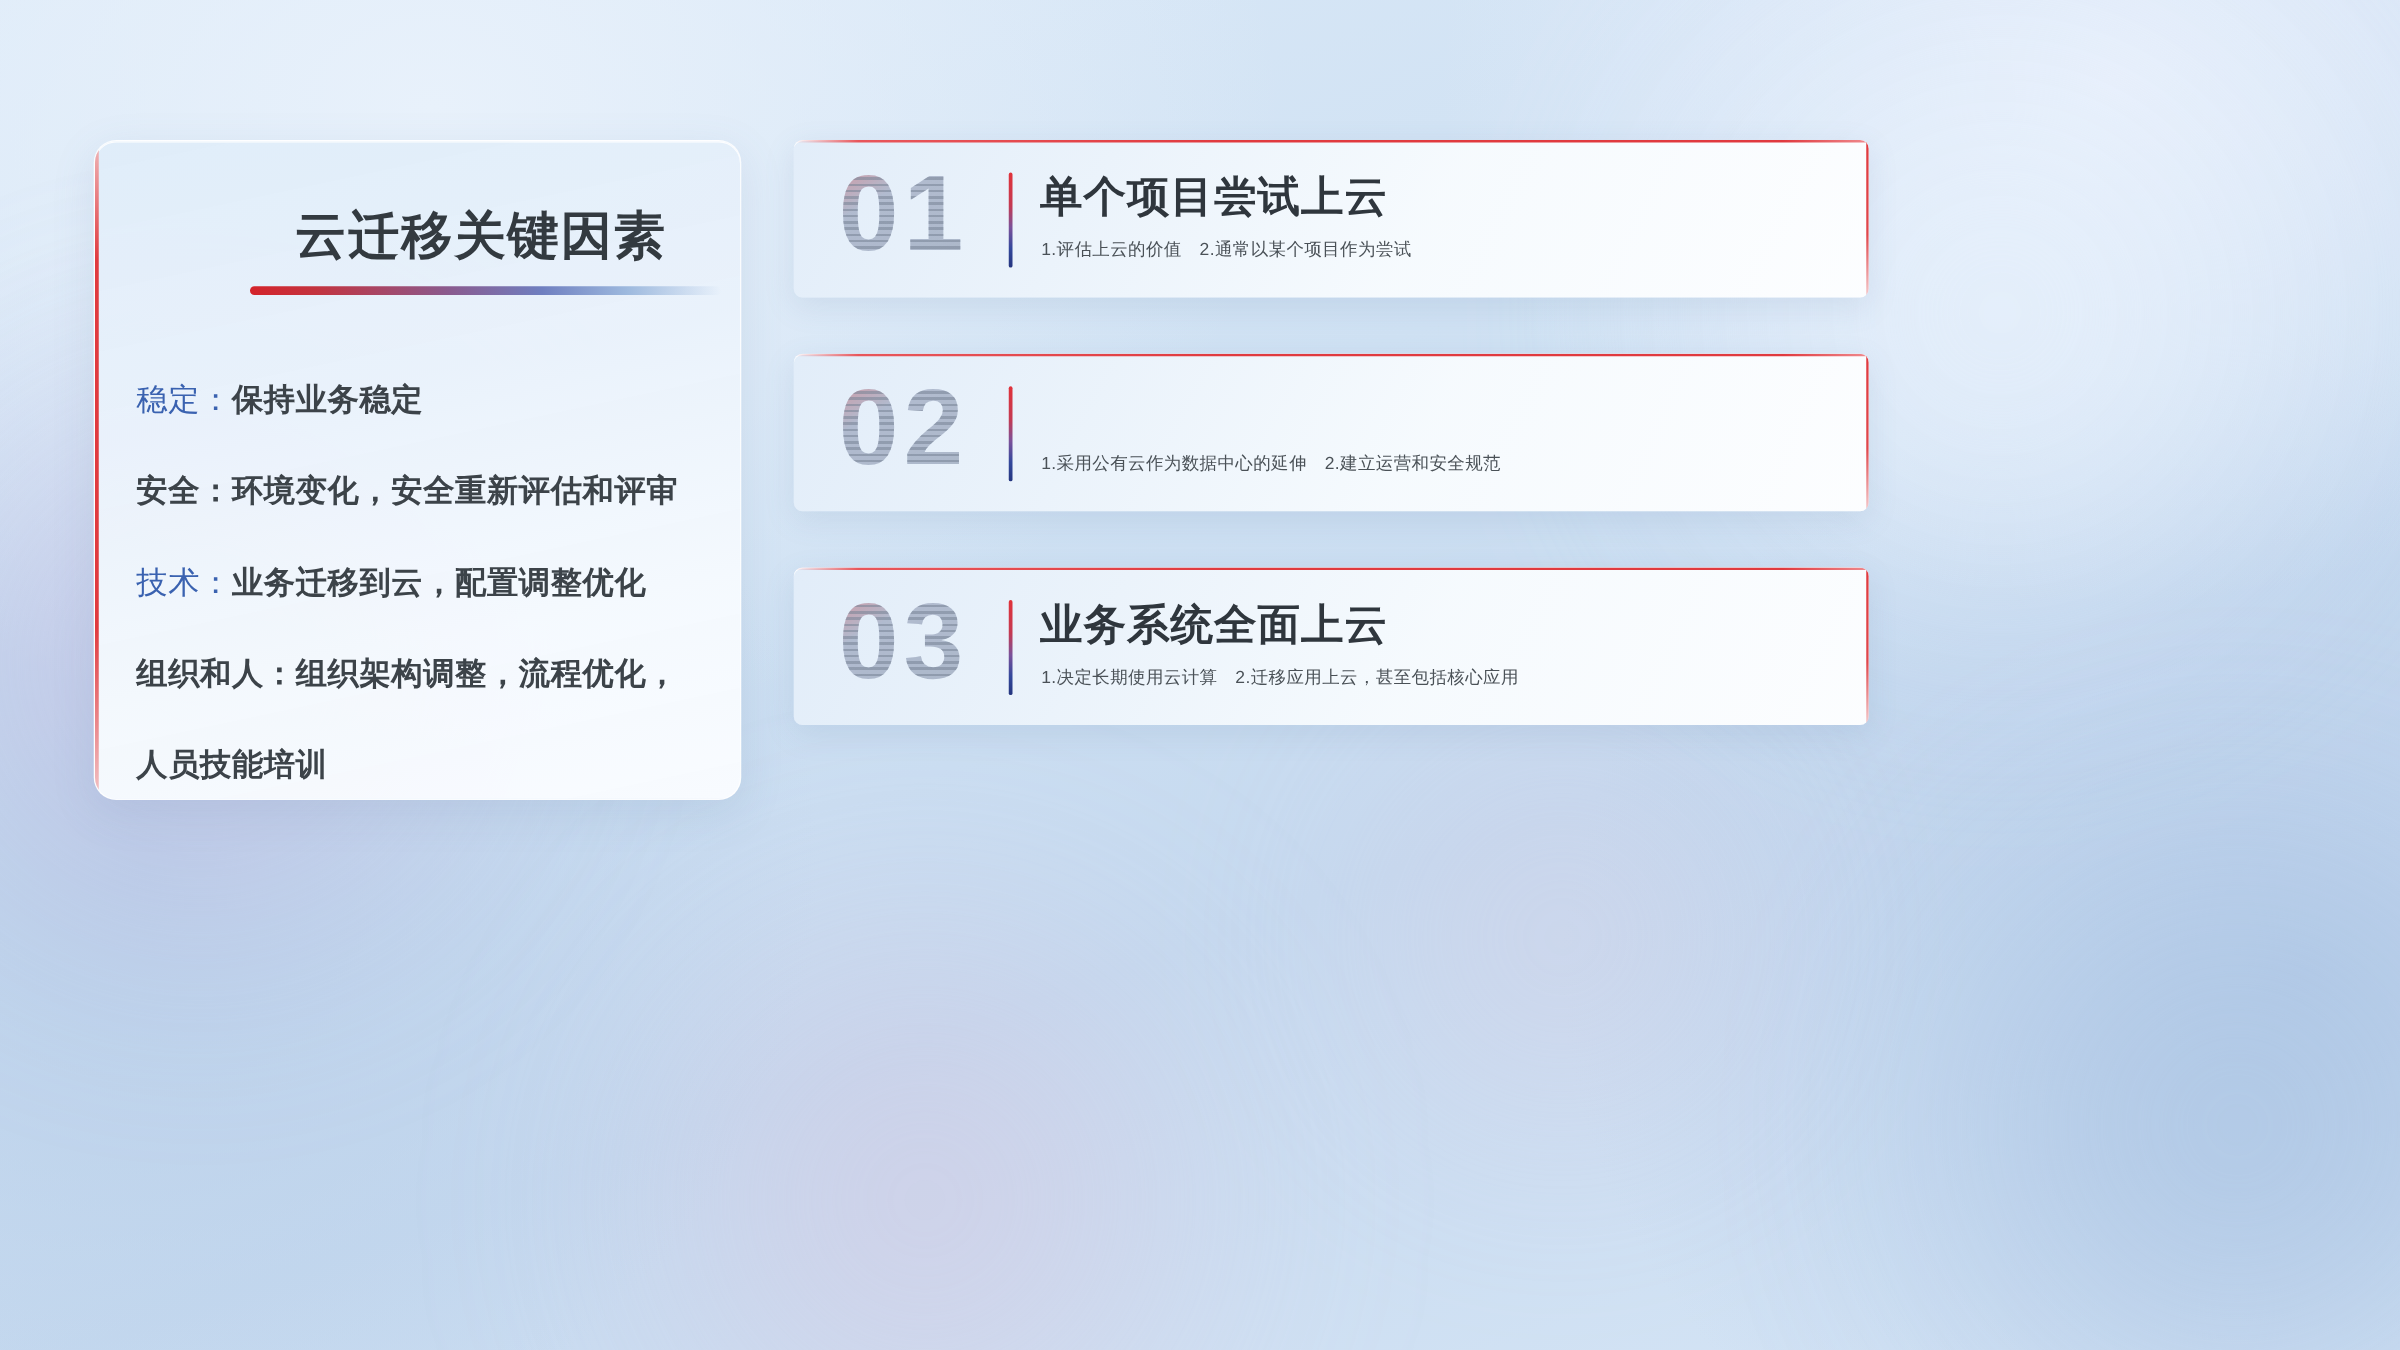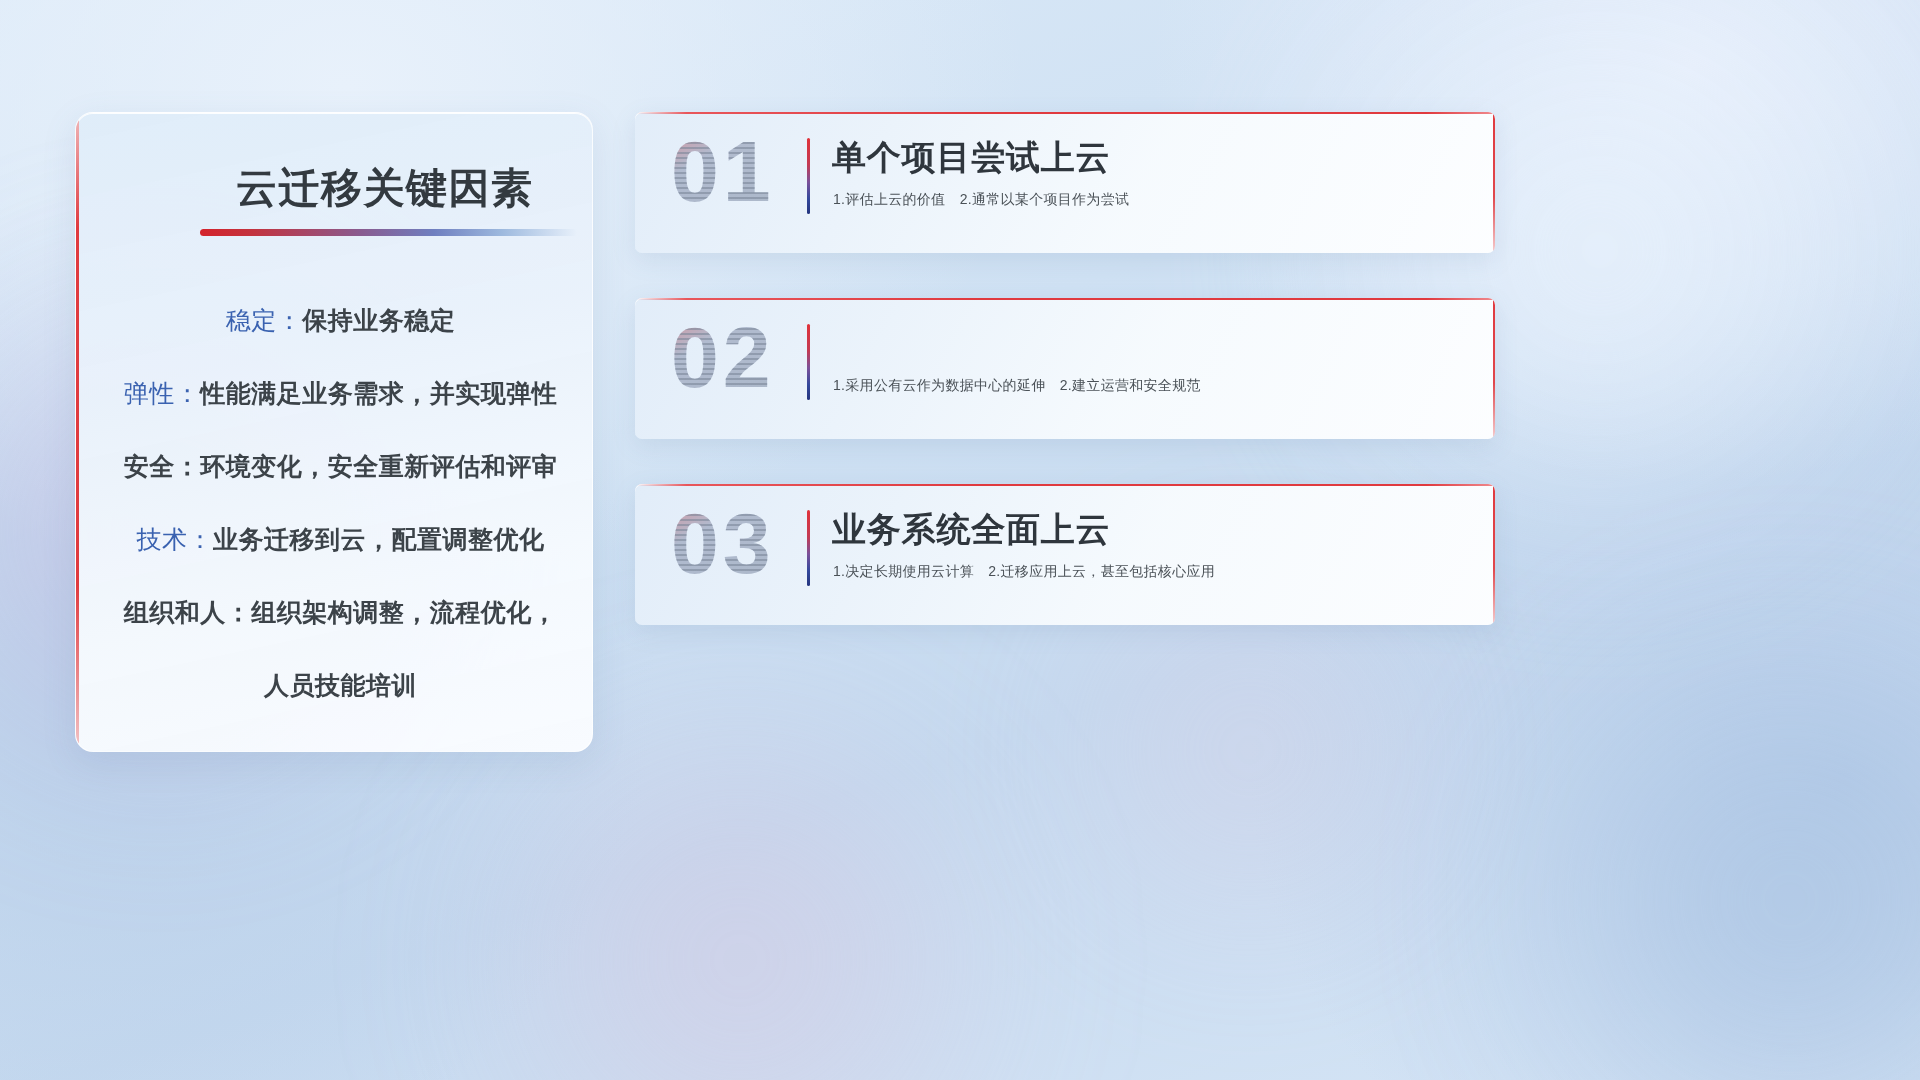--- a/index.html
+++ b/index.html
@@ -30,31 +30,30 @@
      background:radial-gradient(circle,#eaf3fd 0%,rgba(234,243,253,0) 70%); opacity:.9;}
   .blob-steel{ left:1480px; top:620px; width:620px; height:560px;
      background:radial-gradient(circle,#a9c3e2 0%,rgba(169,195,226,0) 70%); opacity:.8;}
   .blob-warm{ left:1040px; top:540px; width:420px; height:420px;
      background:radial-gradient(circle,#d9c9e0 0%,rgba(217,201,224,0) 70%); opacity:.45;}
 
   .stage{ position:absolute; inset:0; }
 
   
   .left-panel{
-    position:absolute; left:75px; top:112px; width:518px; height:640px;
+    position:absolute; left:75px; top:112px; width:518px; height:528px;
     border-radius:18px;
     background:linear-gradient(168deg,
        rgba(223,236,249,0.96) 0%,
        rgba(234,242,251,0.94) 38%,
        rgba(246,250,254,0.95) 72%,
        rgba(250,252,255,0.96) 100%);
     border:1px solid rgba(255,255,255,0.85);
     box-shadow:0 10px 34px rgba(90,120,160,0.13), inset 0 1px 0 rgba(255,255,255,0.9);
     overflow:hidden;
-    text-align:center;
   }
   .left-panel::before{
     content:""; position:absolute; left:0; top:0; bottom:0; width:2.5px;
     background:linear-gradient(180deg,#f0b9bb 0%,#e03a3f 18%,#e03a3f 74%,#f3c5c7 100%);
     border-radius:18px 0 0 18px;
   }
   .panel-title{
     position:absolute; left:160px; top:48px;
     font-size:41px; font-weight:700; color:#333a40; letter-spacing:1.5px;
     white-space:nowrap;
@@ -69,21 +68,21 @@
     font-size:25px; line-height:1; color:#3c4349; white-space:nowrap;
     margin-bottom:48px; letter-spacing:.5px;
   }
   .panel-row:last-child{ margin-bottom:0; }
   .k-blue{ color:#3a62b0; }
   .k-dark{ color:#3c4349;font-weight:bold; }
 
   
   .cards{ position:absolute; left:635px; top:112px; width:860px; }
   .card{
-    position:relative; width:860px; height:141px; margin-bottom:45px;
+    position:relative; width:860px; height:126px; margin-bottom:45px;
     border-radius:7px;
     background:linear-gradient(120deg,
         rgba(226,237,249,0.97) 0%,
         rgba(235,243,251,0.96) 26%,
         rgba(247,251,254,0.97) 58%,
         rgba(253,254,255,0.98) 100%);
     box-shadow:0 7px 24px rgba(95,125,165,0.13), inset 0 1px 0 rgba(255,255,255,0.9);
     overflow:hidden;
   }
   .card:last-child{ margin-bottom:0; }
@@ -142,21 +141,20 @@
 <div class="bg-blob blob-steel"></div>
 <div class="bg-blob blob-warm"></div>
 
 <div class="stage">
 
   <section class="left-panel">
     <h1 class="panel-title">云迁移关键因素</h1>
     <div class="title-rule"></div>
     <div class="panel-list" id="panel-list">
         <div class="panel-row"><span class="k-blue">稳定：</span><span class="k-dark">保持业务稳定</span></div>
-        <div class="panel-row"><span class="k-blue">弹性：</span><span class="k-dark">性能满足业务需求，并实现弹性</span></div>
         <div class="panel-row"><span class="k-dark">安全：</span><span class="k-dark">环境变化，安全重新评估和评审</span></div>
         <div class="panel-row"><span class="k-blue">技术：</span><span class="k-dark">业务迁移到云，配置调整优化</span></div>
         <div class="panel-row"><span class="k-dark">组织和人：</span><span class="k-dark">组织架构调整，流程优化，</span></div>
         <div class="panel-row"><span class="k-dark">人员技能培训</span></div>
       </div>
   </section>
 
   <section class="cards" id="cards">
       <article class="card">
         <div class="card-num-shadow">01</div>

